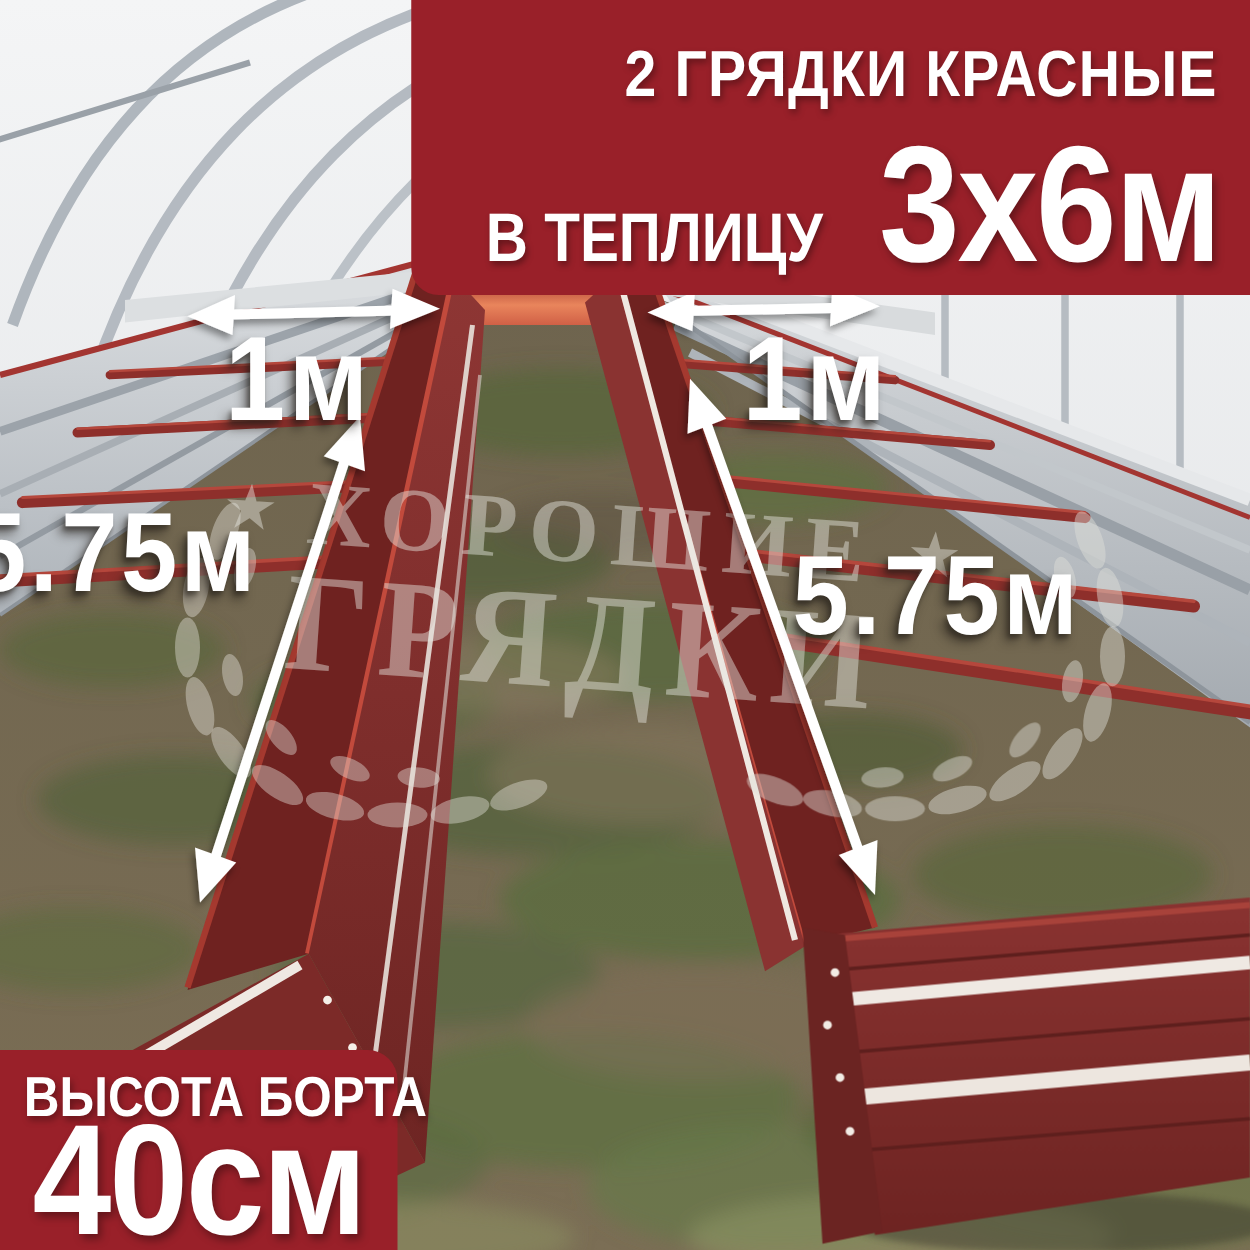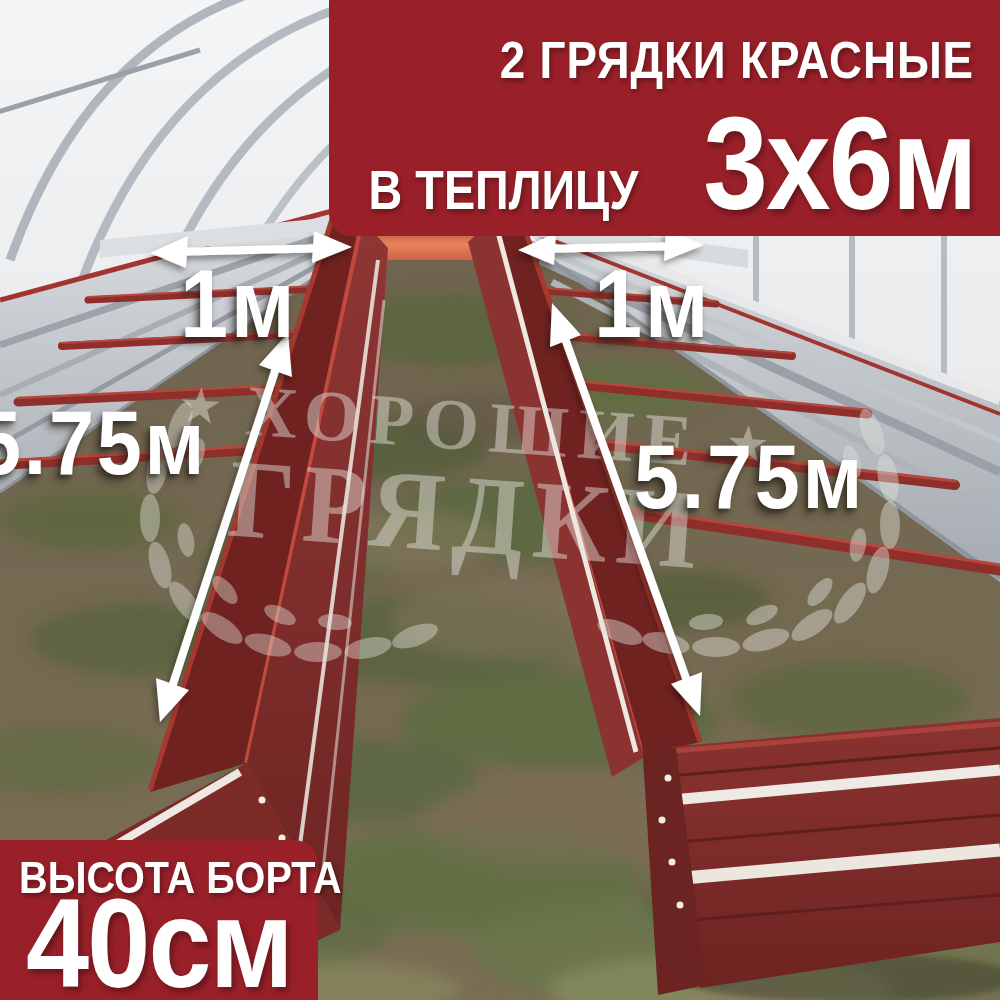--- a/index.html
+++ b/index.html
@@ -43,21 +43,21 @@
     background:var(--banner-red,#992029);border-radius:0 0 0 22px;z-index:5;
   }
   .bt1{
     position:absolute;top:30px;right:26px;font-size:52px;font-weight:bold;
     color:#fff;letter-spacing:1px;white-space:nowrap;
     transform:scaleX(.88);transform-origin:right center;
     text-shadow:2px 3px 6px rgba(0,0,0,.35);
   }
   .bt2{
     position:absolute;bottom:12px;right:24px;display:flex;align-items:baseline;
-    gap:28px;color:#fff;
+    gap:8px;color:#fff;
   }
   .bt2-label{
     font-size:55px;font-weight:bold;white-space:nowrap;
     transform:scaleX(.85);transform-origin:right bottom;
     text-shadow:2px 3px 6px rgba(0,0,0,.35);
   }
   .bt2-value{
     font-size:132px;font-weight:bold;line-height:.92;letter-spacing:-2px;
     transform:scaleX(.88);transform-origin:right bottom;
     text-shadow:3px 4px 7px rgba(0,0,0,.35);

